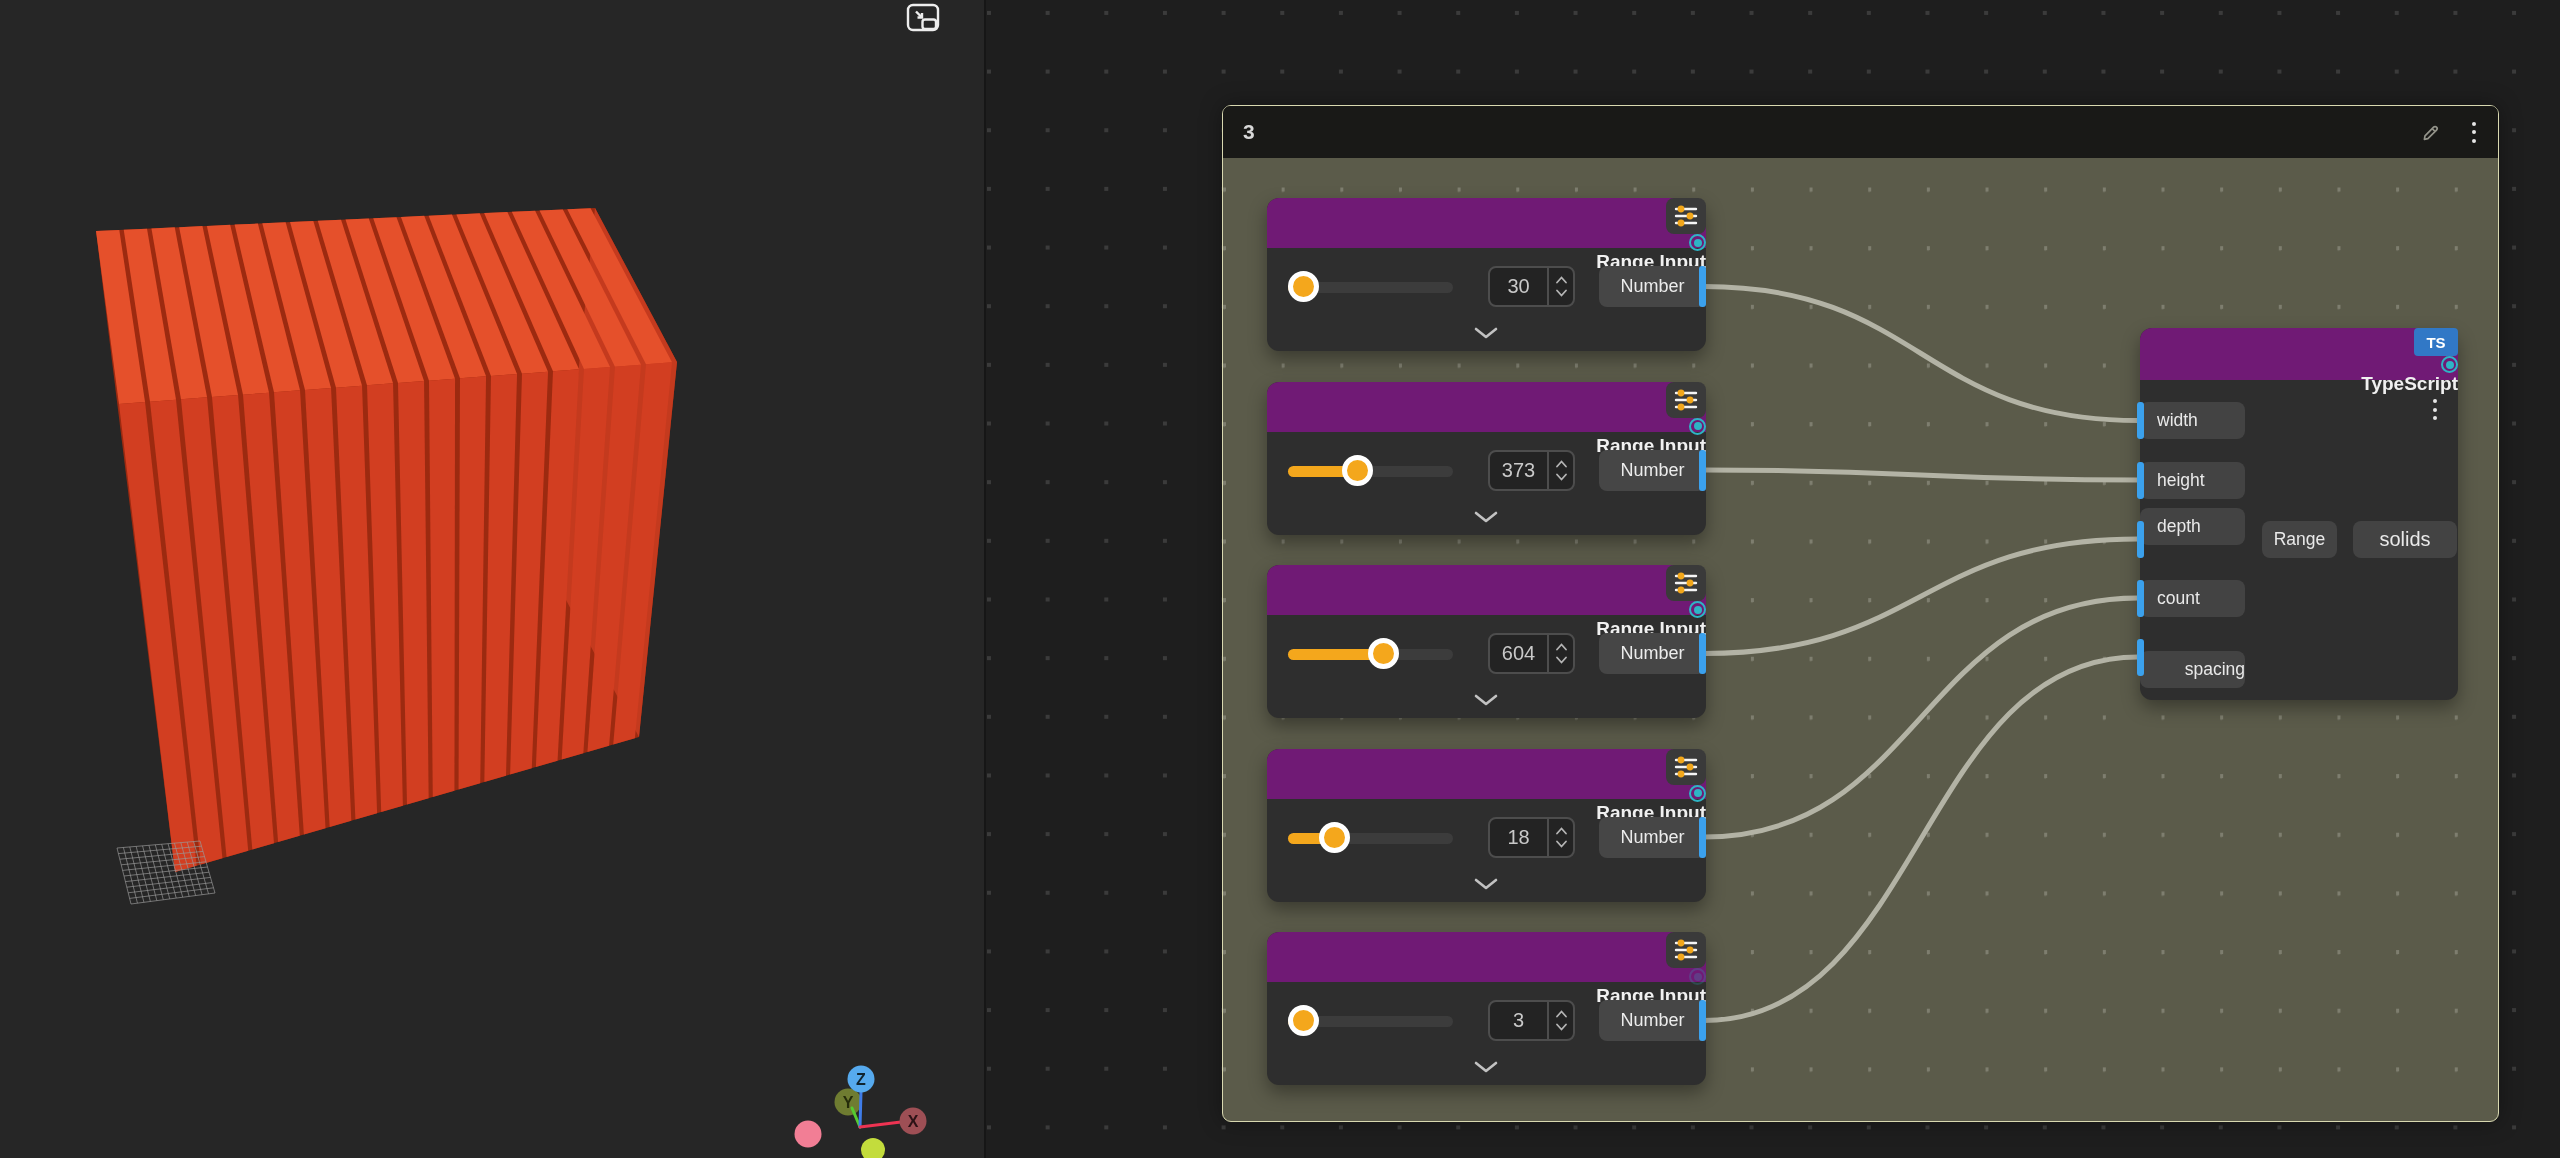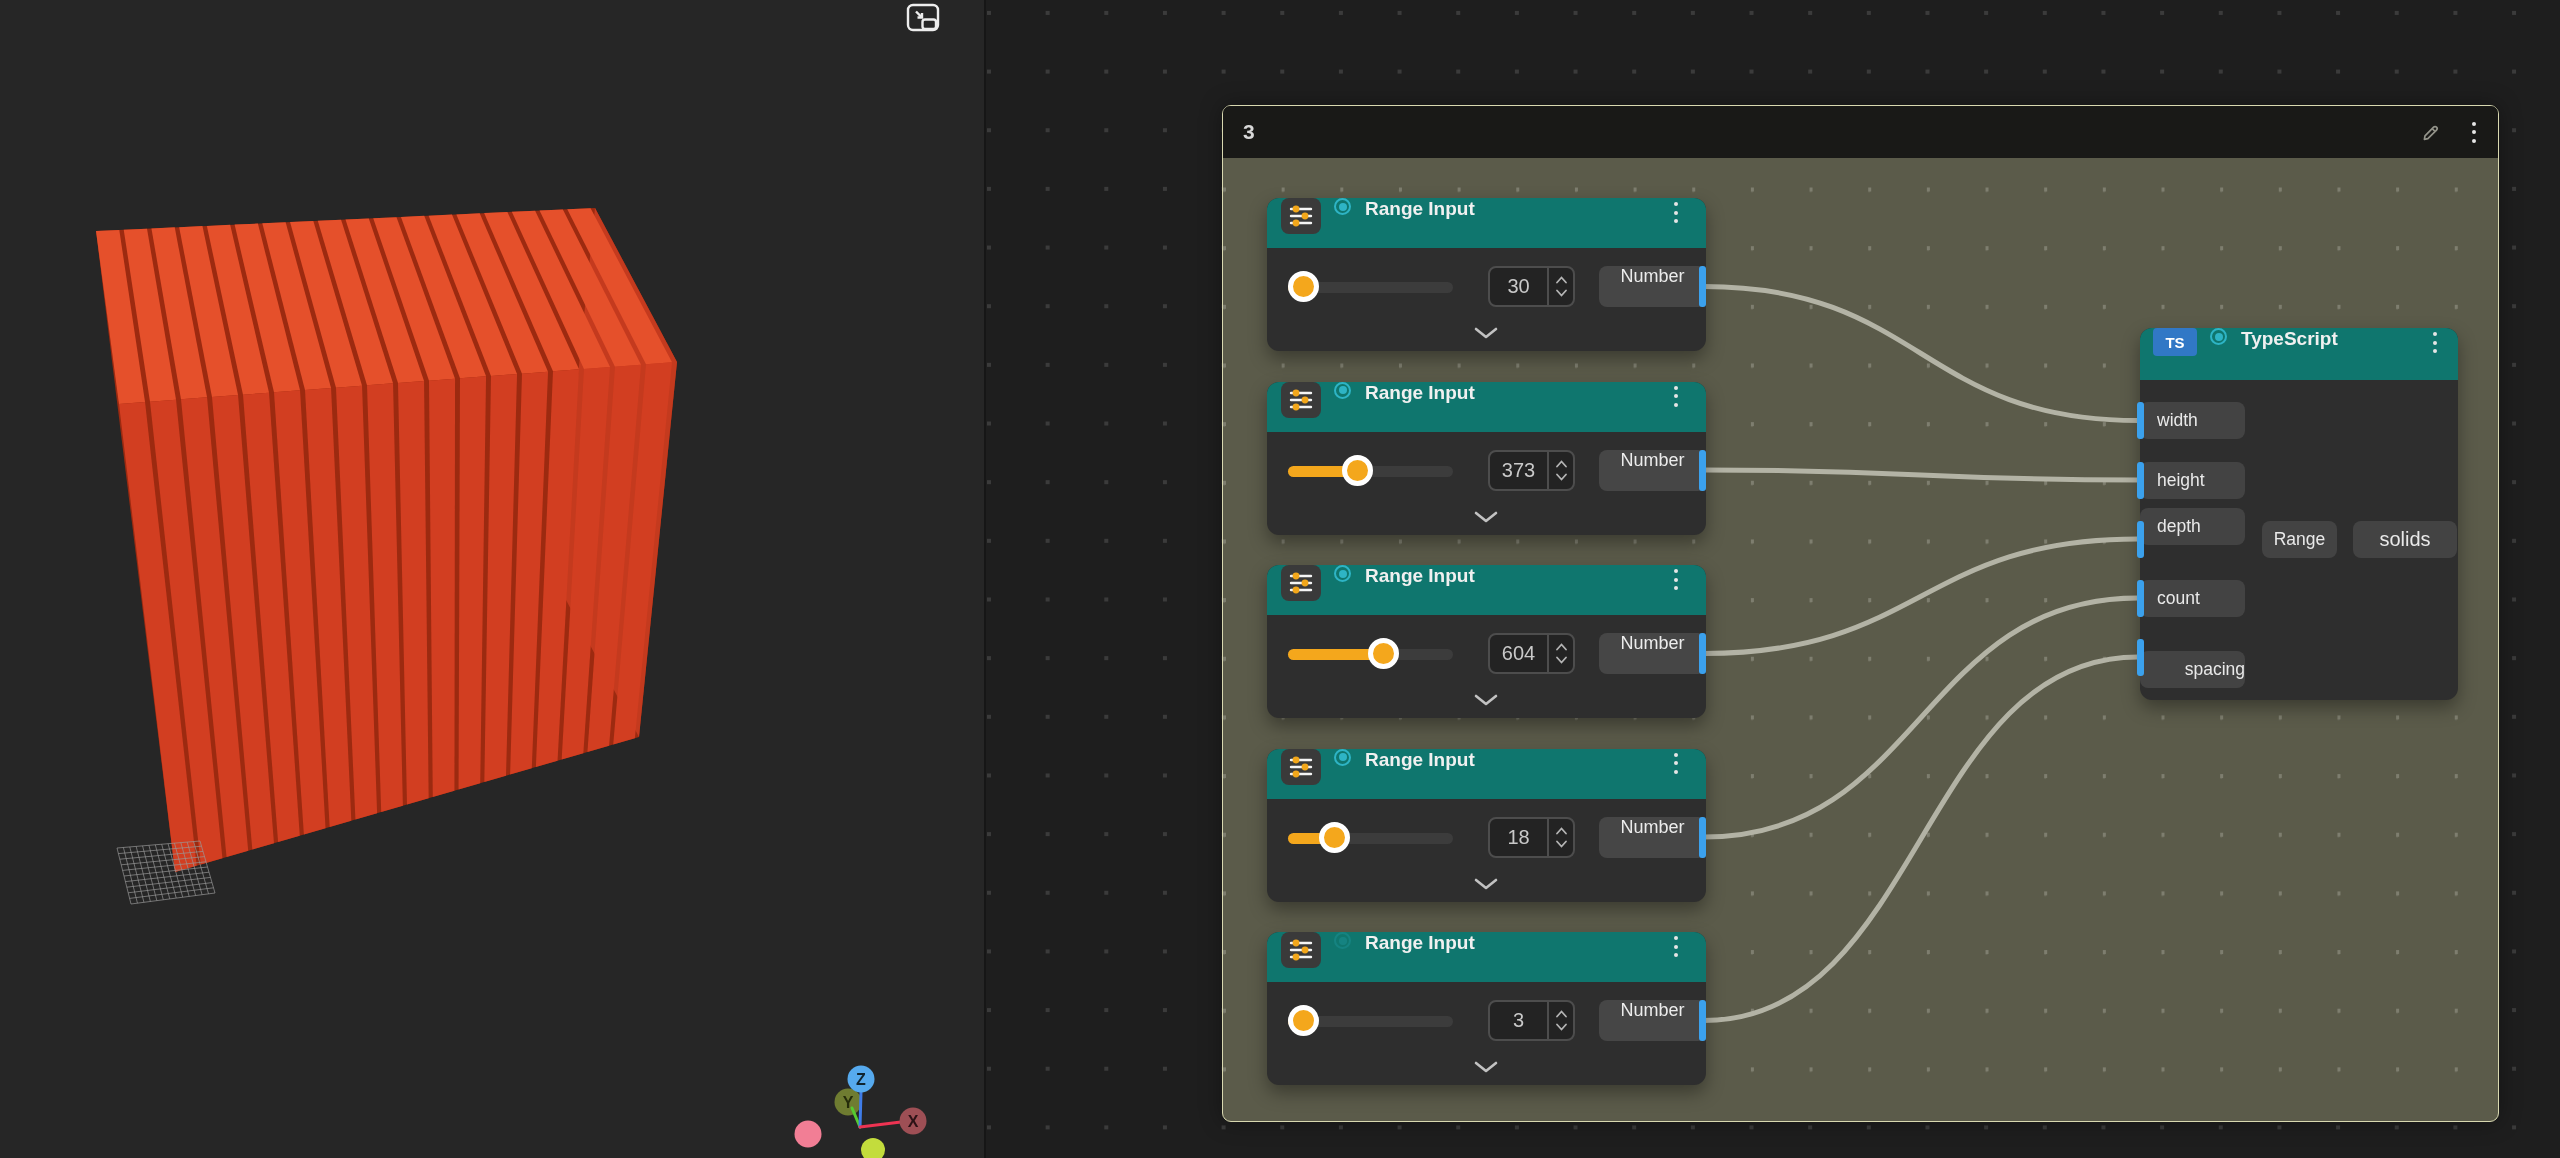--- a/index.html
+++ b/index.html
@@ -28,22 +28,22 @@
   .group-label{margin-left:20px;font-size:21px;font-weight:bold;color:#d8d8d8;}
   .group-tools{margin-left:auto;margin-right:18px;display:flex;align-items:center;gap:26px;}
   .kebab{display:flex;flex-direction:column;gap:4.5px;padding:4px;cursor:pointer;}
   .kebab i{width:4px;height:4px;border-radius:50%;background:#e6e6e6;}
 
   .wires{position:absolute;inset:0;z-index:5;pointer-events:none;}
 
   
   .node{position:absolute;background:#2e2e2e;border-radius:12px;z-index:10;
         box-shadow:0 8px 18px rgba(0,0,0,.35);}
-  .node-head{height:50px;background:#0f766e;border-radius:12px 12px 0 0;
-             display:flex;align-items:flex-start;}
+  .node-head{height:50px;background:#701a75;border-radius:12px 12px 0 0;
+             display:flex;align-items:flex-end;flex-direction:column;}
   .ntitle{font-size:19px;font-weight:bold;color:#f0f0f0;margin-left:14px;}
   .radio{width:13px;height:13px;border:2.5px solid #2eb4c5;border-radius:50%;
          position:relative;margin-left:13px;flex:none;}
   .radio::after{content:'';position:absolute;inset:2.5px;background:#2eb4c5;border-radius:50%;}
   .radio.dim{opacity:.22;}
   .node-kebab{margin-left:auto;margin-right:24px;}
 
   
   .rnode{width:439px;height:153px;}
   .icon-box{width:40px;height:36px;margin-left:14px;background:#3a3a3a;border-radius:8px;
@@ -53,21 +53,21 @@
   .track .fill{position:absolute;left:0;top:0;bottom:0;border-radius:6px;background:#f4a71c;}
   .thumb{position:absolute;top:73px;width:31px;height:31px;border-radius:50%;background:#f4a71c;
          border:5.5px solid #ffffff;box-sizing:border-box;cursor:grab;}
   .valuebox{position:absolute;left:221px;top:68px;width:87px;height:41px;box-sizing:border-box;
             background:#232323;border:2px solid #4d4d4d;border-radius:8px;display:flex;}
   .val{width:57px;display:flex;align-items:center;justify-content:center;
        font-size:20px;color:#c9c9c9;}
   .spin{flex:1;border-left:2px solid #4d4d4d;display:flex;flex-direction:column;
         align-items:center;justify-content:center;gap:5px;cursor:pointer;}
   .numbtn{position:absolute;left:332px;top:68px;width:107px;height:41px;background:#464646;
-          border-radius:8px;display:flex;justify-content:center;
+          border-radius:8px;display:flex;align-items:center;justify-content:center;
           font-size:18px;color:#ececec;cursor:pointer;}
   .port{position:absolute;width:7px;border-radius:3px;background:#3ba1ed;z-index:11;}
   .port.out{left:432px;top:68px;height:41px;}
   .collapse{position:absolute;left:207px;bottom:12px;cursor:pointer;}
 
   
   .tsnode{left:2140px;top:328px;width:318px;height:372px;}
   .ts-badge{width:44px;height:28px;margin-left:13px;background:#3178c6;border-radius:4px;
             color:#fff;font-weight:bold;font-size:15px;display:flex;align-items:center;
             justify-content:center;flex:none;}

